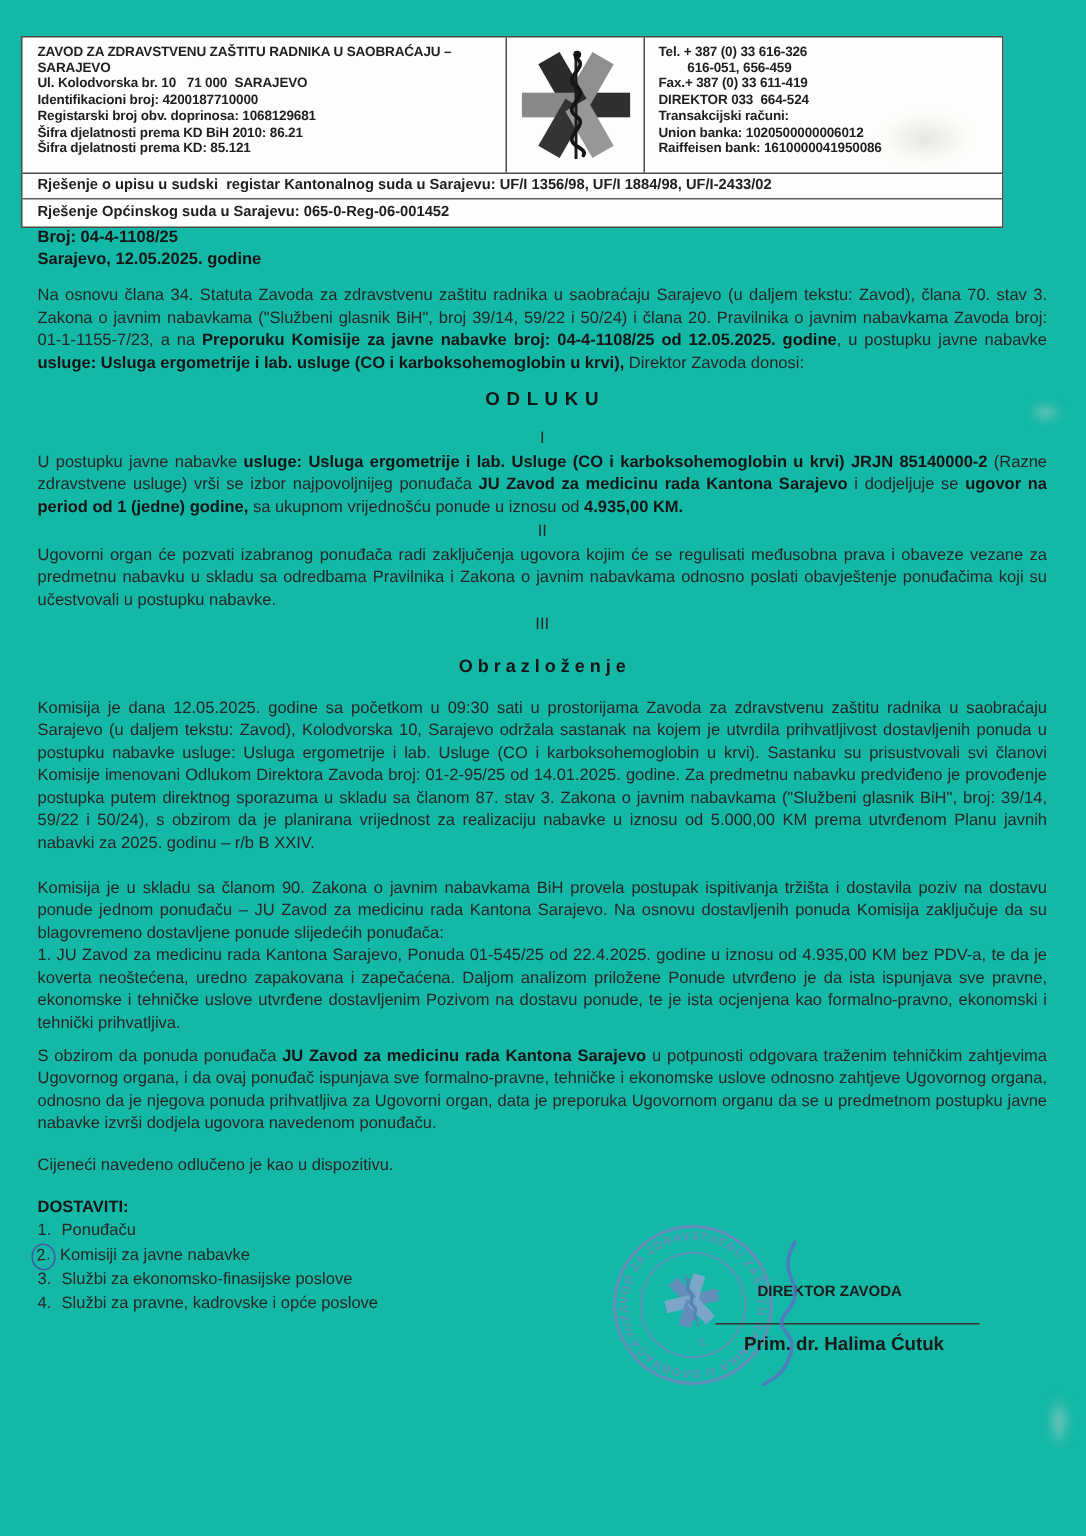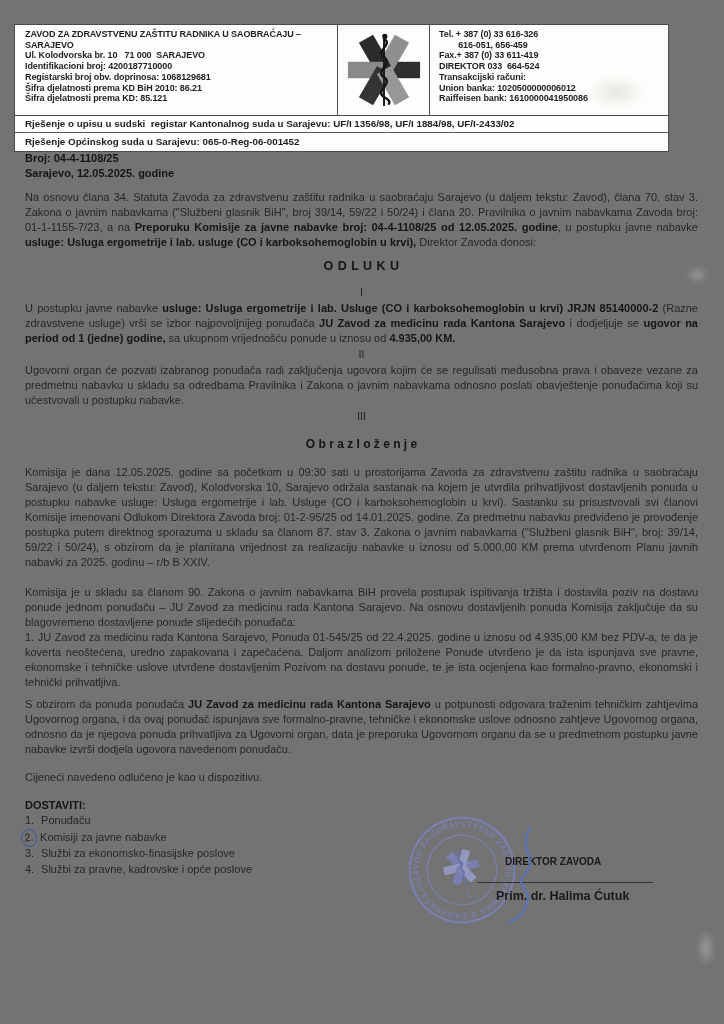--- a/index.html
+++ b/index.html
@@ -1,18 +1,18 @@
 <!DOCTYPE html>
 <html lang="bs"><head>
 <meta charset="utf-8">
 <style>
   html,body{margin:0;padding:0;background:#e8e8e6;}
   .page{
     position:relative;width:724px;height:1024px;margin:0 auto;
-    background:#737373;overflow:hidden;
+    background:#14b8a6;overflow:hidden;
     font-family:"Liberation Sans","DejaVu Sans",sans-serif;
     color:#262626;
   }
   
   .letterhead{
     position:absolute;left:14px;top:24px;width:655px;height:128px;
     border:1.5px solid #4a4a4a;box-sizing:border-box;background:#fdfdfb;
   }
   .lh-left{position:absolute;left:10px;top:4px;width:310px;}
   .lh-line{font-size:9px;line-height:10.7px;font-weight:700;color:#1e1e1e;white-space:pre-wrap;letter-spacing:-0.1px;}

